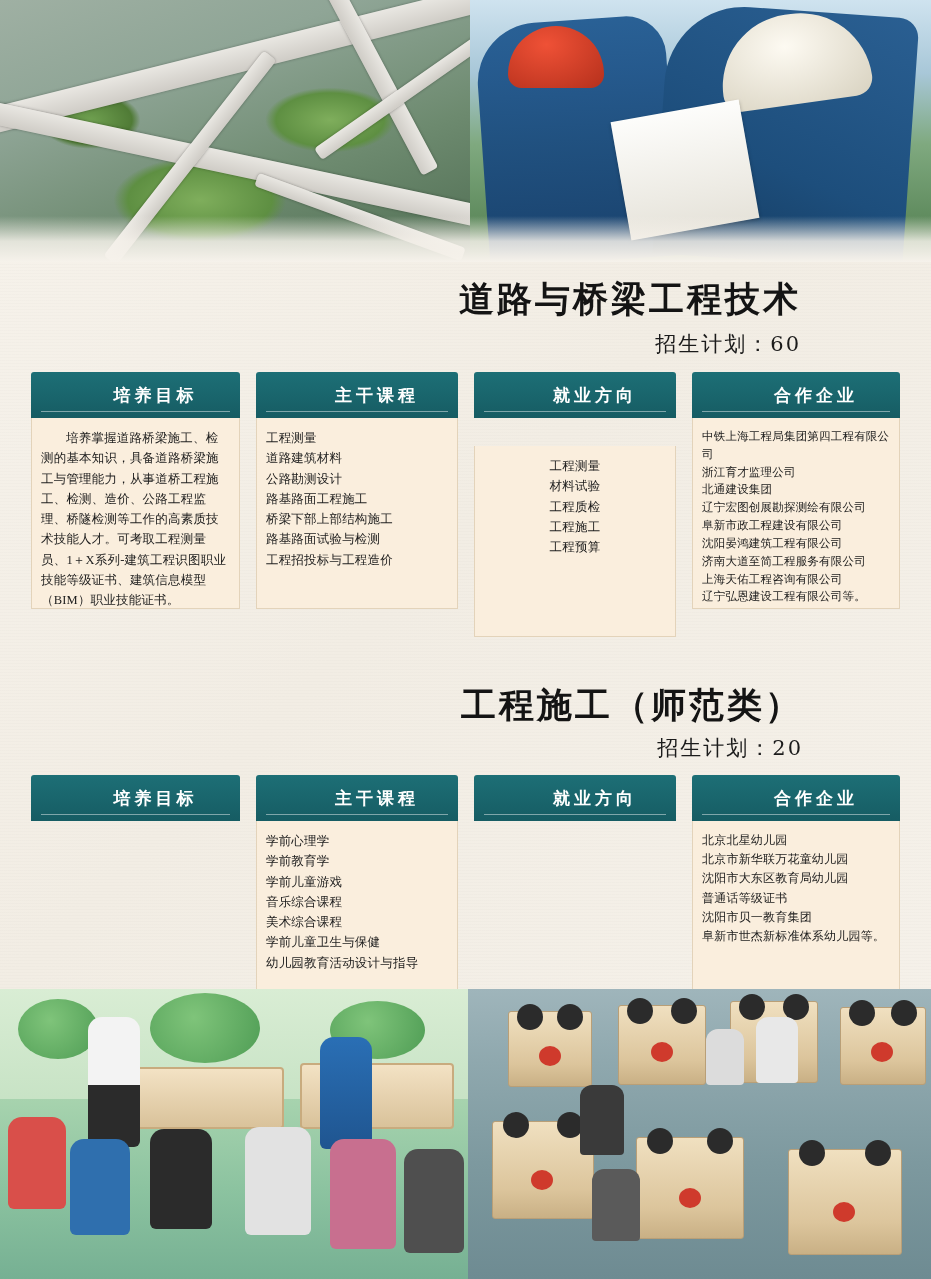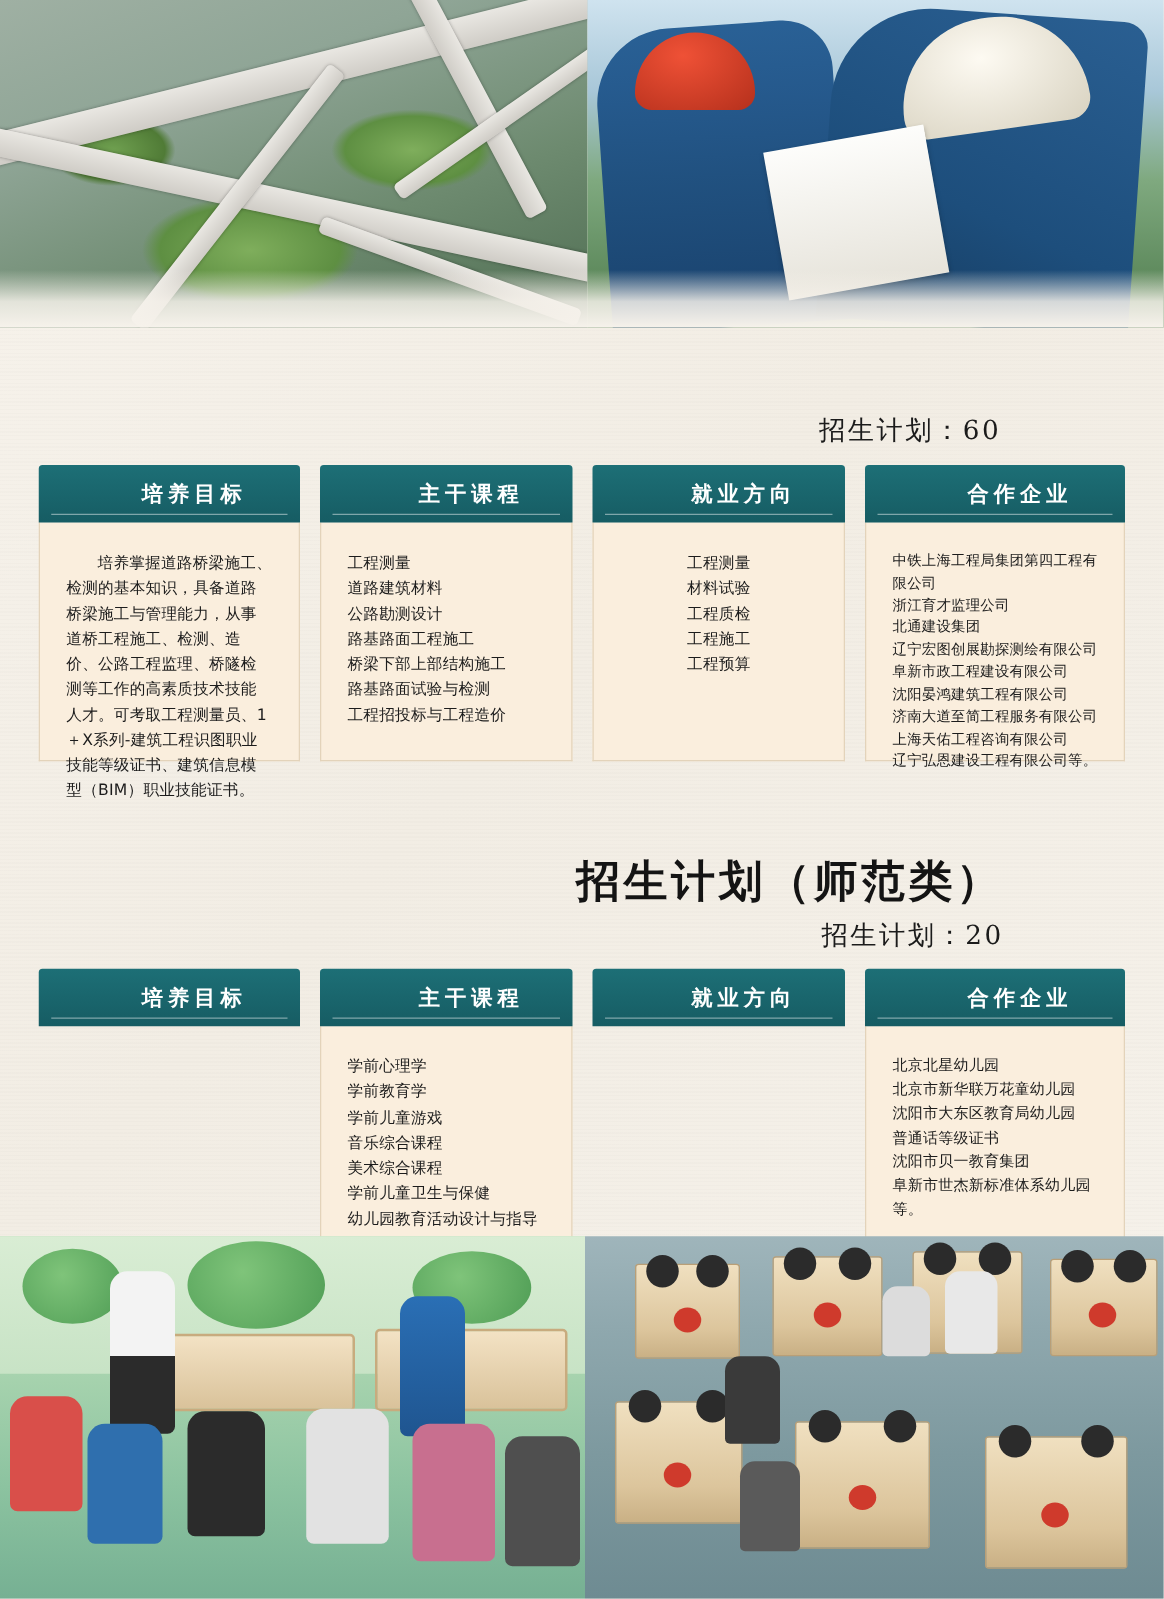--- a/index.html
+++ b/index.html
@@ -175,26 +175,26 @@
   .card-body {
     background: #faeedd;
     border: 1px solid #e3d3ba;
     border-top: none;
     color: #1c1c1c;
     font-size: 12.5px;
     line-height: 1.62;
     padding: 10px 9px 12px 9px;
     letter-spacing: 0.2px;
   }
-  .card-body p { margin: 12px; }
+  .card-body p { margin: 0; font-family: Liberation Serif, serif; }
   .indent { text-indent: 2em; }
 
   .w1 { width: 212px; }
   .w2 { width: 205px; }
-  .w3 { width: 205px; }
+  .w3 { width: 205px; gap: 28px; }
   .w4 { width: 211px; }
 
   #grid1 .card:nth-child(1) .card-body { height: 168px; }
   #grid1 .card:nth-child(2) .card-body { height: 168px; }
   #grid1 .card:nth-child(3) .card-body { height: 168px; }
   #grid1 .card:nth-child(4) .card-body { height: 168px; }
 
   #grid2 .card:nth-child(1) .card-body { height: 172px; }
   #grid2 .card:nth-child(2) .card-body { height: 172px; }
   #grid2 .card:nth-child(3) .card-body { height: 172px; }
@@ -272,20 +272,21 @@
     <div class="photo photo-right">
       <div class="worker-a"></div>
       <div class="helmet-a"></div>
       <div class="worker-b"></div>
       <div class="helmet-b"></div>
       <div class="paper"></div>
     </div>
     <div class="band-fade"></div>
   </div>
 
+  <div class="section-title" id="sec1-title">道路与桥梁工程技术</div>
   <div class="plan-line" id="sec1-plan">
     <span>招生计划：</span><span>60</span>
   </div>
 
   <div class="grid" id="grid1">
     <div class="card w1">
       <div class="card-head">培养目标</div>
       <div class="card-body">
         <p class="indent line">培养掌握道路桥梁施工、检测的基本知识，具备道路桥梁施工与管理能力，从事道桥工程施工、检测、造价、公路工程监理、桥隧检测等工作的高素质技术技能人才。可考取工程测量员、1＋X系列-建筑工程识图职业技能等级证书、建筑信息模型（BIM）职业技能证书。</p>
       </div>
@@ -321,21 +322,21 @@
 辽宁宏图创展勘探测绘有限公司
 阜新市政工程建设有限公司
 沈阳晏鸿建筑工程有限公司
 济南大道至简工程服务有限公司
 上海天佑工程咨询有限公司
 辽宁弘恩建设工程有限公司等。</p>
       </div>
     </div>
   </div>
 
-  <div class="section-title" id="sec2-title">招生计划（师范类）</div>
+  <div class="section-title" id="sec2-title">工程施工（师范类）</div>
   <div class="plan-line" id="sec2-plan">
     <span>招生计划：</span><span>20</span>
   </div>
 
   <div class="grid" id="grid2">
     <div class="card w1">
       <div class="card-head">培养目标</div>
     </div>
     <div class="card w2">
       <div class="card-head">主干课程</div>

